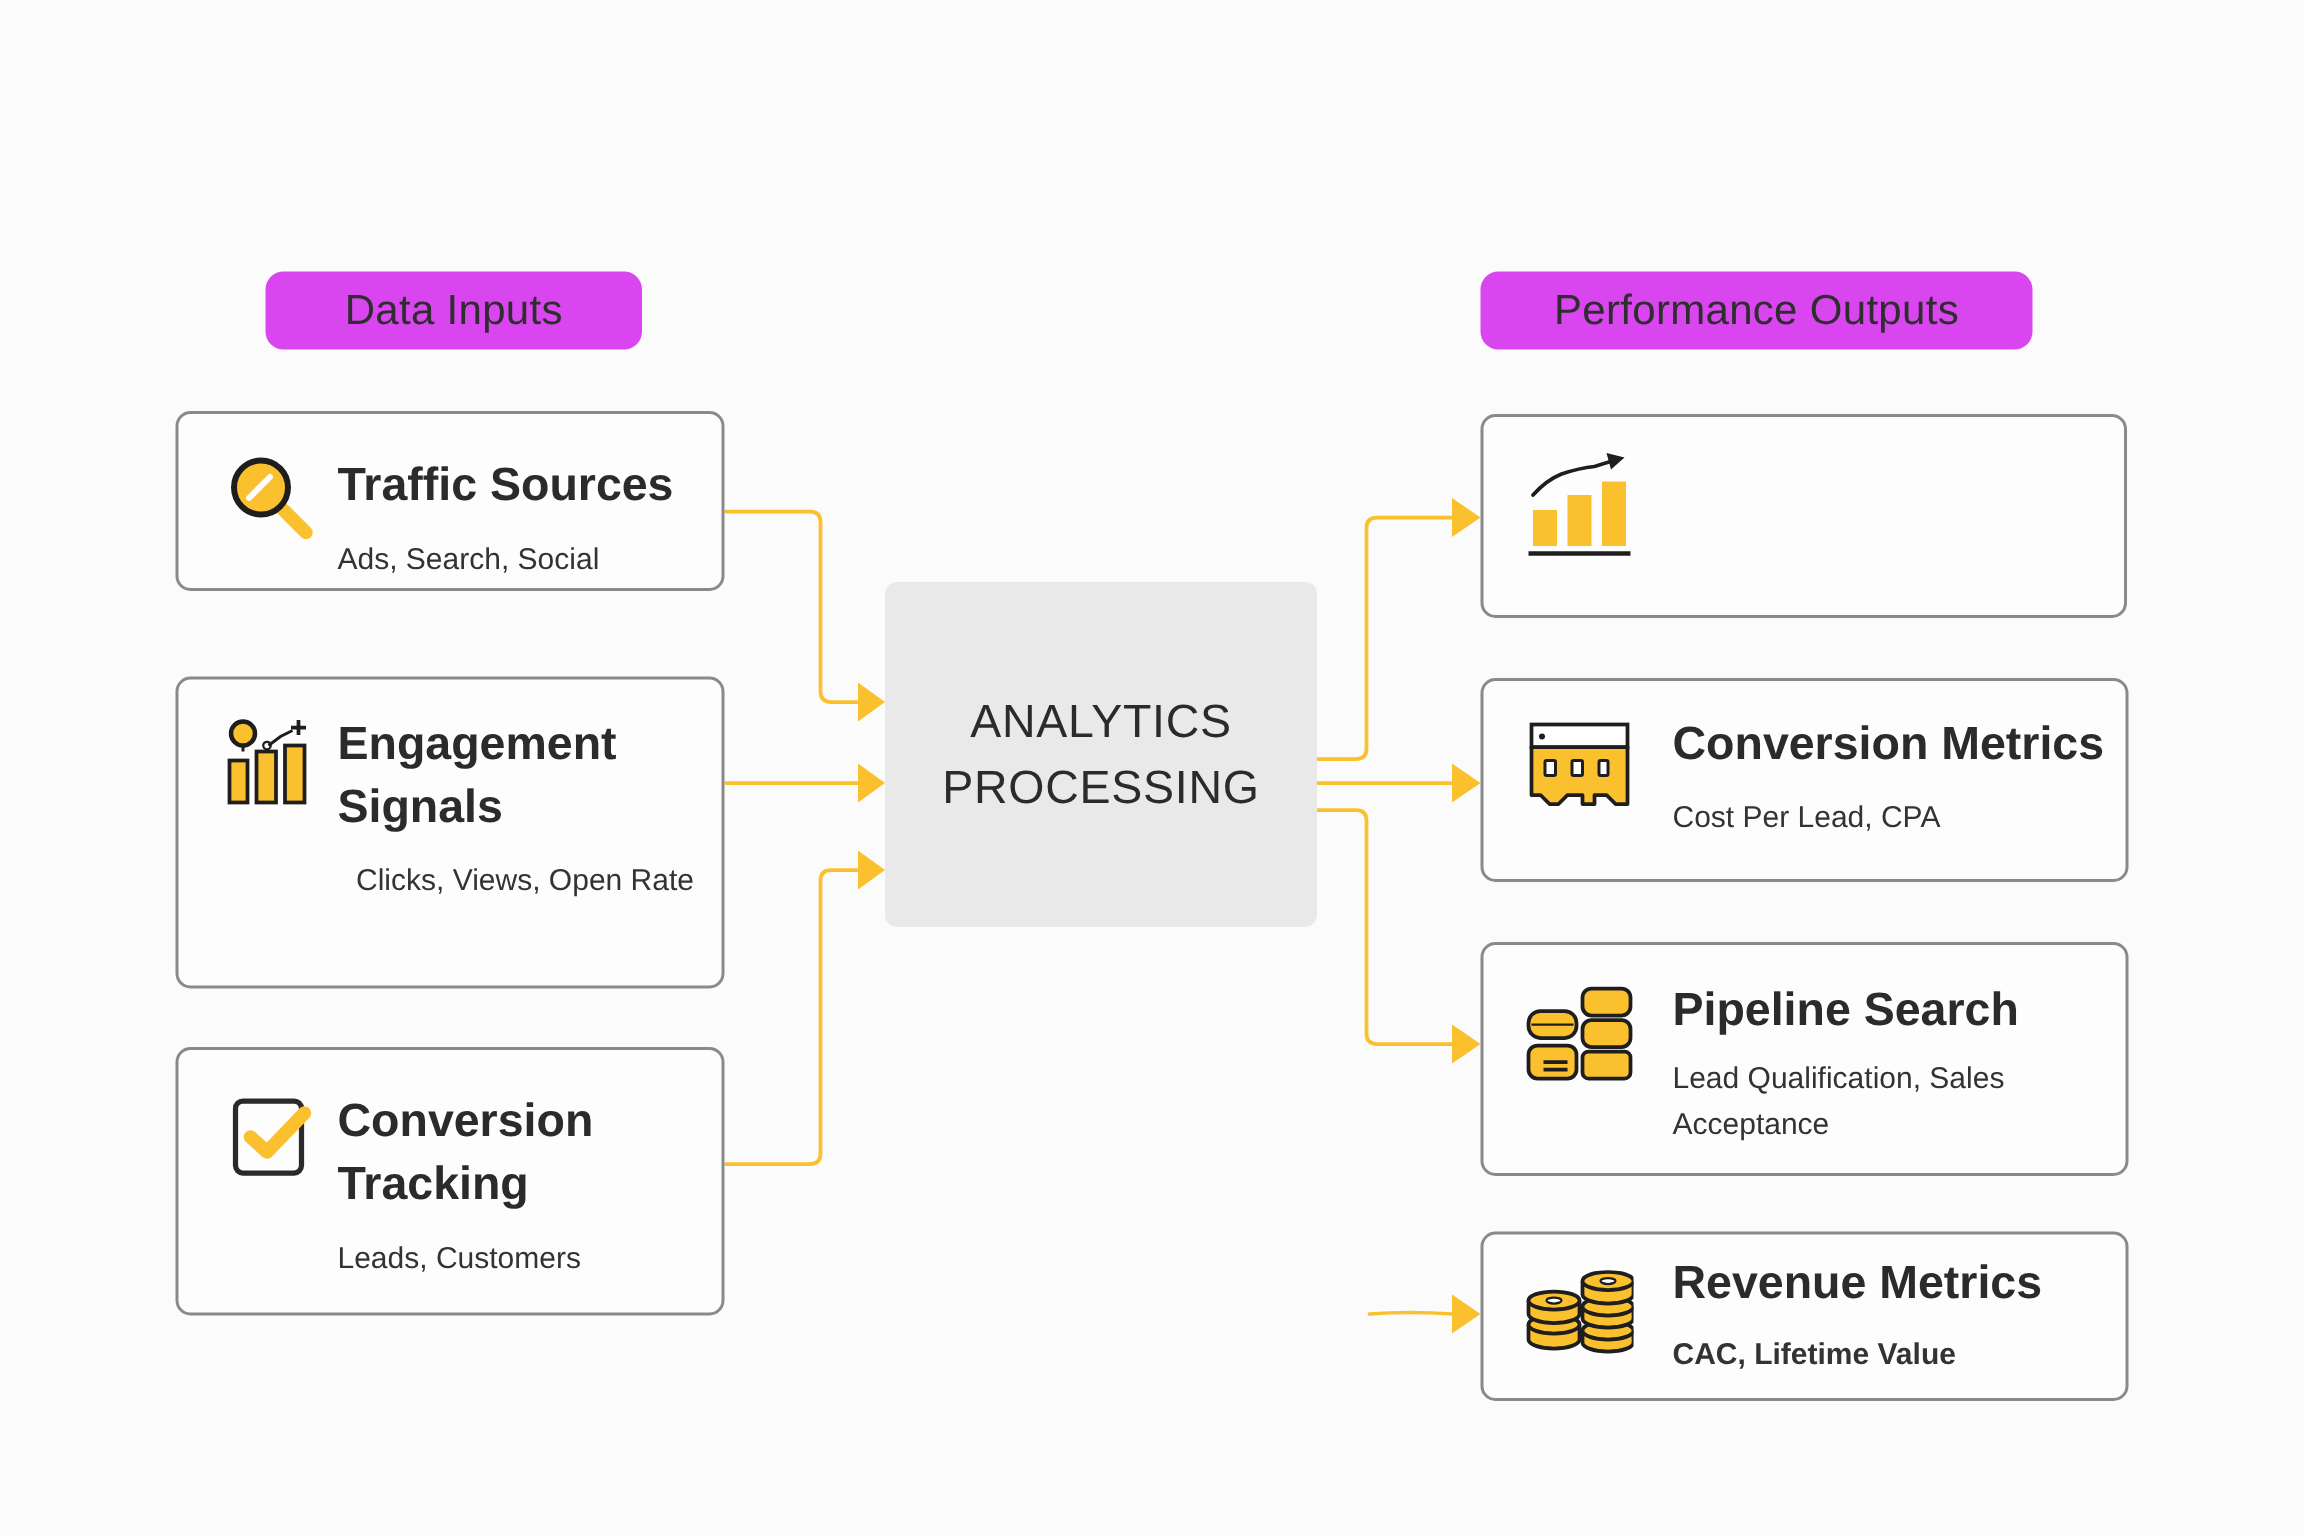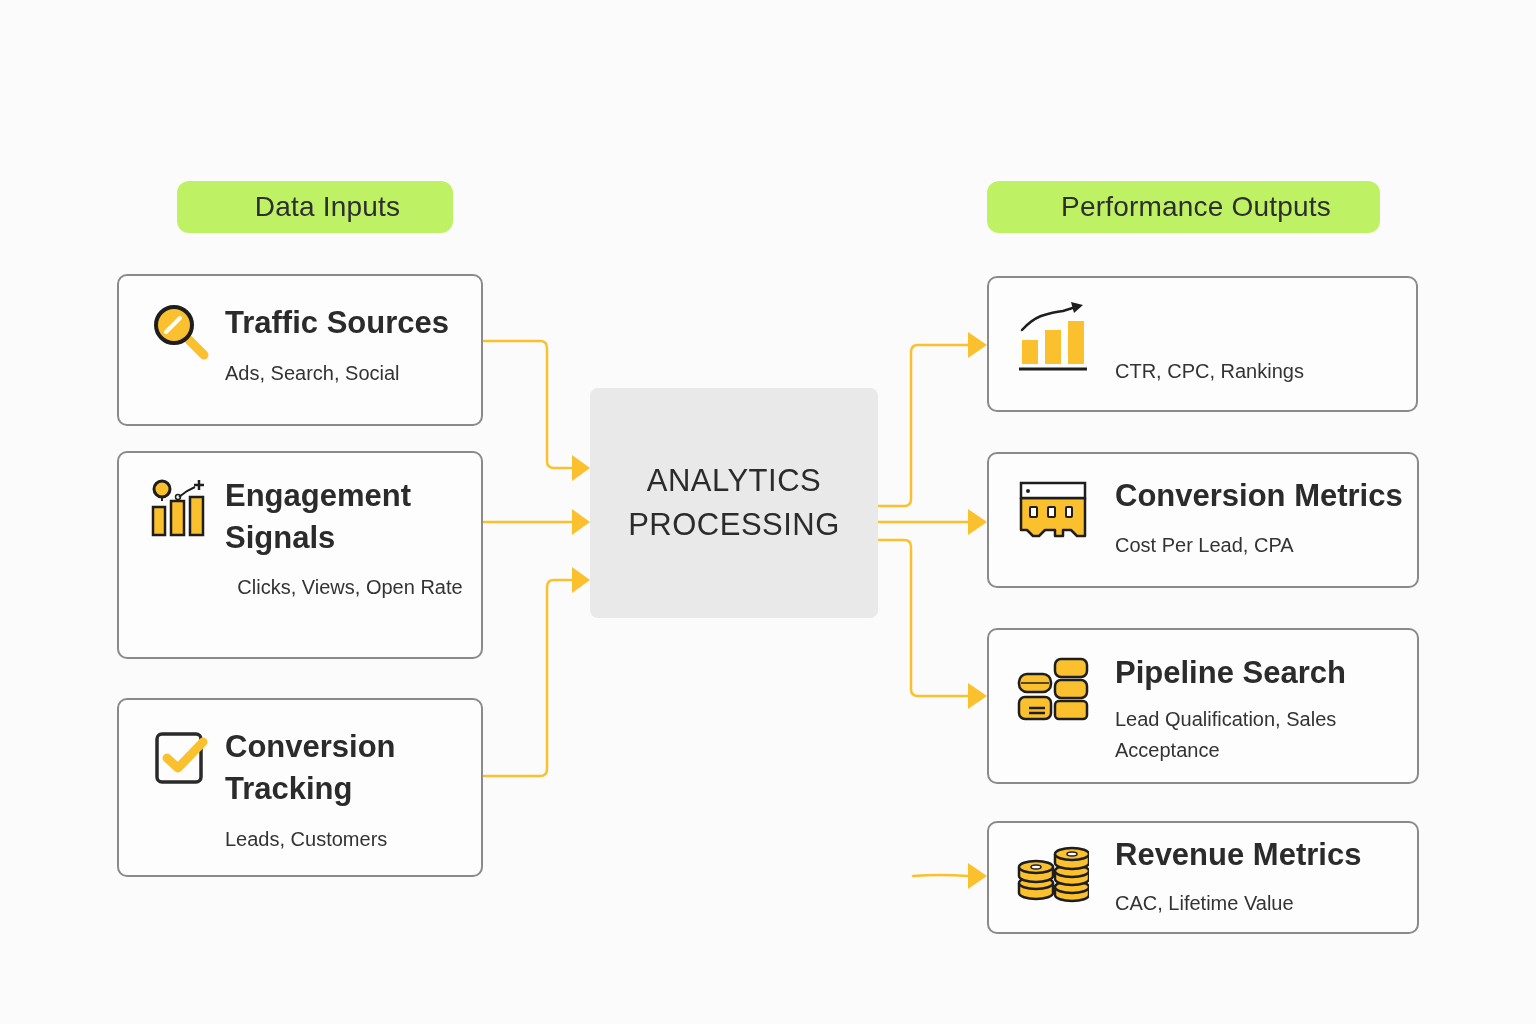--- a/index.html
+++ b/index.html
@@ -10,30 +10,29 @@
       width: 1536px;
       height: 1024px;
       background: #fbfbfb;
       position: relative;
       overflow: hidden;
       font-family: "Liberation Sans", "DejaVu Sans", sans-serif;
       color: #2b2b2b;
     }
     .pill {
       position: absolute;
-      background: #bef264;
+      background: #d946ef;
       border-radius: 12px;
       height: 52px;
       display: flex;
       align-items: center;
       justify-content: center;
       font-size: 28px;
       color: #2e2e2e;
       letter-spacing: 0.2px;
-      padding-left: 25px;
     }
     #pill-inputs { left: 177px; top: 181px; width: 251px; }
     #pill-outputs { left: 987px; top: 181px; width: 368px; }
 
     .card {
       position: absolute;
       background: #fdfdfd;
       border: 2px solid #8a8a8a;
       border-radius: 10px;
       box-sizing: border-box;
@@ -51,21 +50,21 @@
       color: #2b2b2b;
     }
     .card .sub {
       position: absolute;
       font-size: 20px;
       line-height: 34px;
       color: #333;
     }
 
     
-    #card-traffic-sources { left: 117px; top: 274px; width: 366px; height: 152px; }
+    #card-traffic-sources { left: 117px; top: 274px; width: 366px; height: 120px; }
     #card-traffic-sources .icon { left: 30px; top: 24px; }
     #card-traffic-sources .title { left: 106px; top: 26px; }
     #card-traffic-sources .sub { left: 106px; top: 80px; }
 
     #card-engagement { left: 117px; top: 451px; width: 366px; height: 208px; }
     #card-engagement .icon { left: 30px; top: 24px; }
     #card-engagement .title { left: 106px; top: 22px; width: 250px; }
     #card-engagement .sub { left: 106px; top: 116px; width: 250px; line-height: 36px; text-align: center; }
 
     #card-conversion-tracking { left: 117px; top: 698px; width: 366px; height: 179px; }
@@ -103,21 +102,21 @@
     #card-conversion-metrics .sub { left: 126px; top: 74px; }
 
     #card-pipeline { left: 987px; top: 628px; width: 432px; height: 156px; }
     #card-pipeline .icon { left: 28px; top: 26px; width: 72px; height: 66px; }
     #card-pipeline .title { left: 126px; top: 22px; }
     #card-pipeline .sub { left: 126px; top: 74px; line-height: 31px; }
 
     #card-revenue { left: 987px; top: 821px; width: 432px; height: 113px; }
     #card-revenue .icon { left: 28px; top: 16px; width: 72px; height: 66px; }
     #card-revenue .title { left: 126px; top: 11px; }
-    #card-revenue .sub { left: 126px; top: 63px; }
+    #card-revenue .sub { left: 126px; top: 63px; font-weight: bold; }
 
     #connectors {
       position: absolute;
       left: 0; top: 0;
       width: 1536px; height: 1024px;
       pointer-events: none;
     }
   </style>
 </head>
 <body>
@@ -188,21 +187,20 @@
 
 <div class="card" id="card-traffic-quality">
   <svg class="icon" viewBox="0 0 72 72">
     <path d="M5 30 Q14 20 24 16 Q36 12 46 11 L62 6" fill="none" stroke="#1e1e1e" stroke-width="2.5" stroke-linecap="round"></path>
     <polygon points="54,2 66,5 57,13" fill="#1e1e1e"></polygon>
     <rect x="5" y="40" width="16" height="24" fill="#fbc02d"></rect>
     <rect x="28" y="30" width="16" height="34" fill="#fbc02d"></rect>
     <rect x="51" y="21" width="16" height="43" fill="#fbc02d"></rect>
     <line x1="2" y1="69" x2="70" y2="69" stroke="#1e1e1e" stroke-width="3"></line>
   </svg>
-  <div class="sub">CTR, CPC, Rankings</div>
 </div>
 
 <div class="card" id="card-conversion-metrics">
   <svg class="icon" viewBox="0 0 72 64">
     <path d="M4 20 H68 V58 H60 L54 52 H46 V58 H38 V52 H28 L22 58 H16 L10 52 H4 Z" fill="#fbc02d" stroke="#1e1e1e" stroke-width="2.5" stroke-linejoin="round"></path>
     <rect x="4" y="5" width="64" height="15" fill="#fff" stroke="#1e1e1e" stroke-width="2.5"></rect>
     <circle cx="11" cy="13" r="2" fill="#1e1e1e"></circle>
     <rect x="13" y="29" width="7" height="10" rx="1" fill="#fff" stroke="#1e1e1e" stroke-width="2"></rect>
     <rect x="31" y="29" width="7" height="10" rx="1" fill="#fff" stroke="#1e1e1e" stroke-width="2"></rect>
     <rect x="49" y="29" width="6" height="10" rx="1" fill="#fff" stroke="#1e1e1e" stroke-width="2"></rect>

